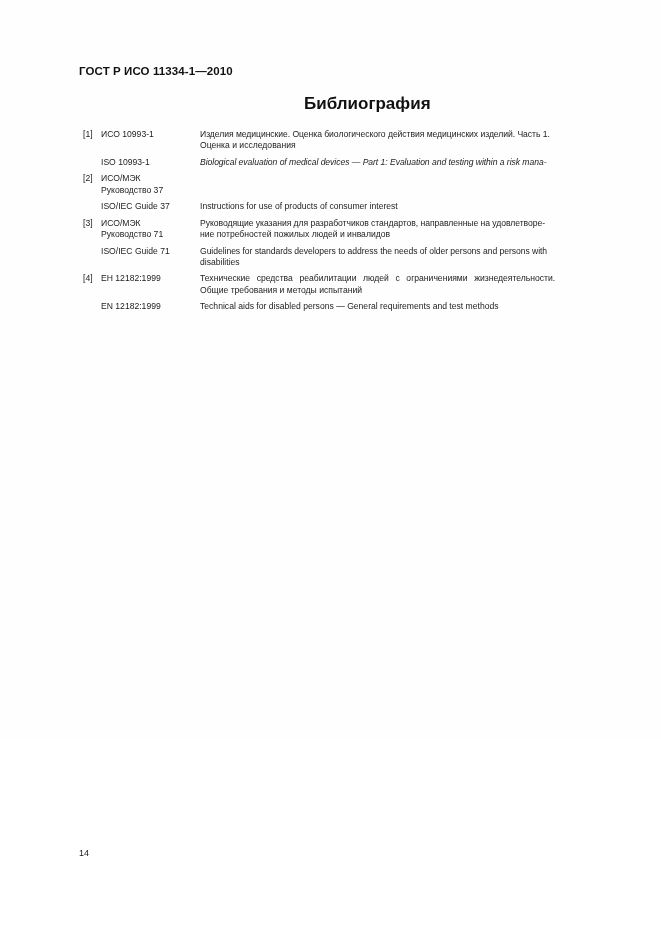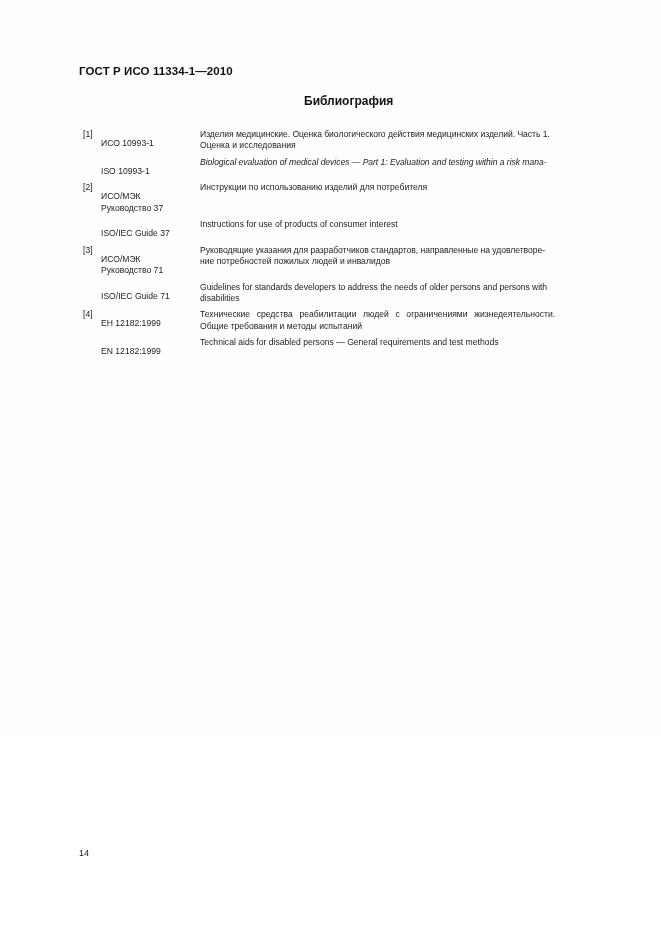--- a/index.html
+++ b/index.html
@@ -27,21 +27,21 @@
       top: 65px;
       font-size: 11.5px;
       font-weight: bold;
       letter-spacing: 0.1px;
       color: #111;
     }
     .section-title {
       position: absolute;
       left: 304px;
       top: 94px;
-      font-size: 12px;
+      font-size: 17px;
       font-weight: bold;
       color: #111;
     }
     .bib {
       position: absolute;
       left: 83px;
       top: 129px;
       width: 530px;
       font-size: 8.6px;
       line-height: 11.2px;
@@ -55,21 +55,20 @@
       align-items: flex-start;
       margin-bottom: 5.4px;
     }
     .num {
       width: 18px;
       flex: 0 0 18px;
     }
     .ref {
       width: 99px;
       flex: 0 0 99px;
-      margin-top: 9px;
     }
     .title {
       flex: 1 1 auto;
       text-align: justify;
       text-align-last: left;
     }
     .page-number {
       position: absolute;
       left: 79px;
       top: 848px;
@@ -106,23 +105,20 @@
         </div>
       </div>
     </div>
 
     <div class="entry">
       <div class="row">
         <div class="num">[2]</div>
         <div class="ref">
           <div>ИСО/МЭК</div>
           <div>Руководство 37</div>
-        </div>
-        <div class="title">
-          <div>Инструкции по использованию изделий для потребителя</div>
         </div>
       </div>
       <div class="row">
         <div class="num"></div>
         <div class="ref">ISO/IEC Guide 37</div>
         <div class="title">
           <div>Instructions for use of products of consumer interest</div>
         </div>
       </div>
     </div>

